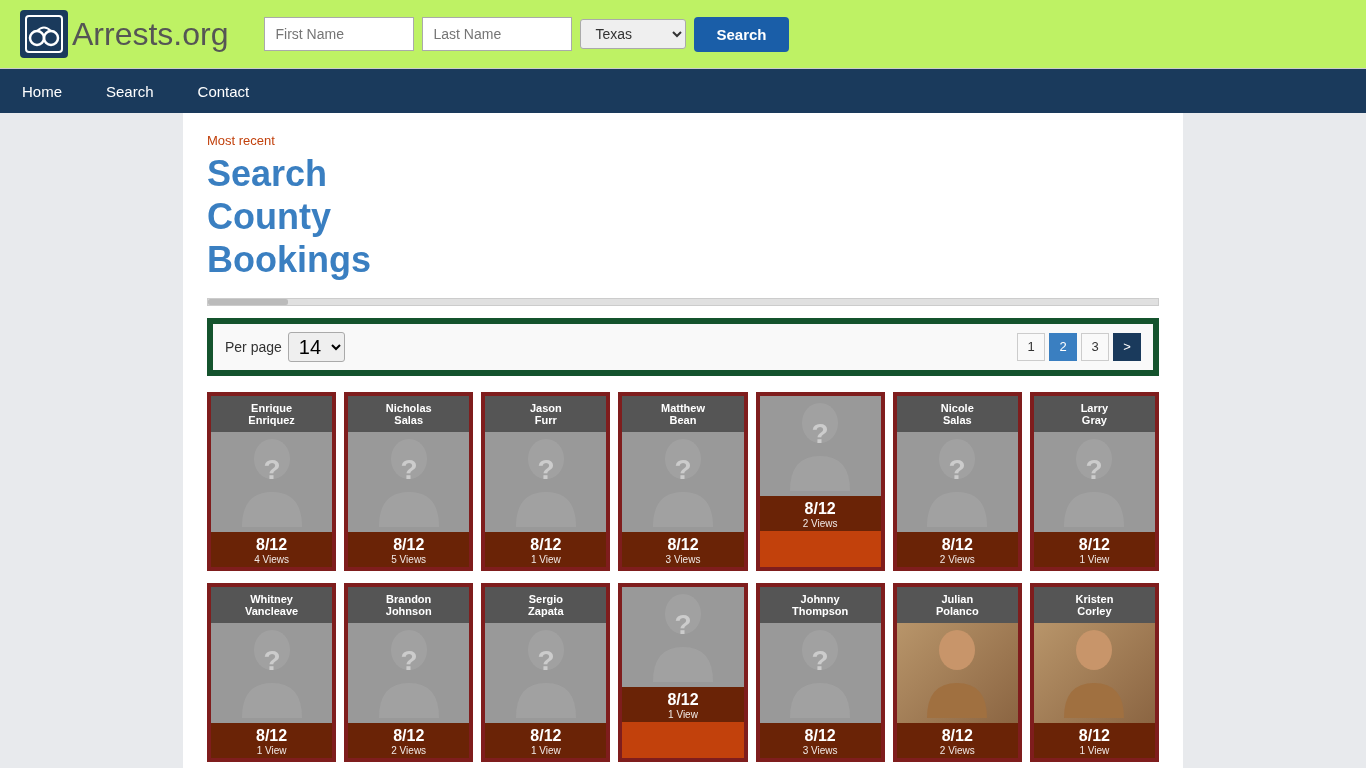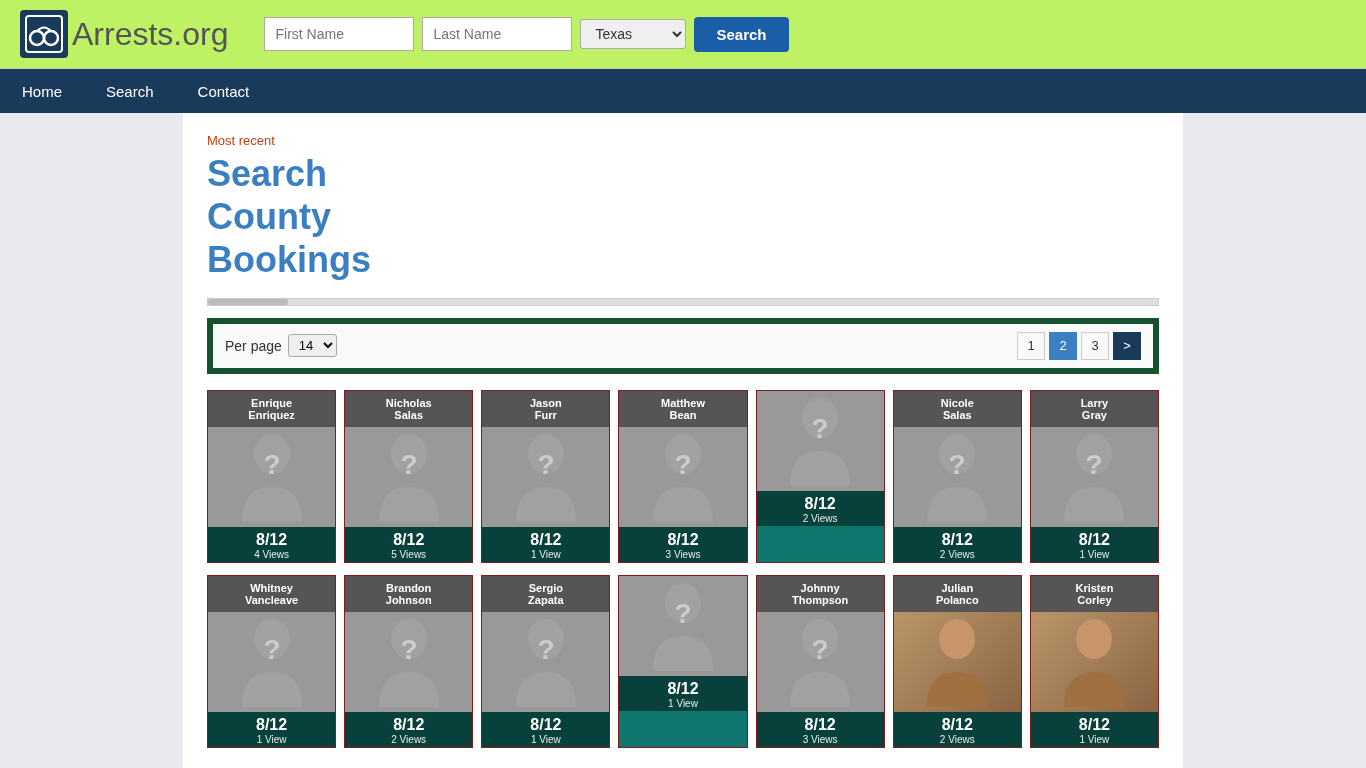--- a/index.html
+++ b/index.html
@@ -128,21 +128,21 @@
       display: flex;
       align-items: center;
       gap: 6px;
       font-size: 14px;
       color: #333;
     }
     .per-page-area select {
       padding: 2px 6px;
       border: 1px solid #aaa;
       border-radius: 3px;
-      font-size: 13px;
+      font-size: 20px;
     }
     .pagination {
       display: flex;
       align-items: center;
       gap: 4px;
     }
     .page-num {
       width: 28px;
       height: 28px;
       display: flex;
@@ -166,22 +166,22 @@
     }
 
     
     .cards-grid {
       display: grid;
       grid-template-columns: repeat(7, 1fr);
       gap: 8px;
       margin-bottom: 12px;
     }
     .card {
-      background: #0f766e;
-      border: 1px solid #7f1d1d;
+      background: #c2410c;
+      border: 4px solid #7f1d1d;
       cursor: pointer;
       overflow: hidden;
       display: flex;
       flex-direction: column;
     }
     .card-name {
       background: #555;
       color: #fff;
       font-size: 11px;
       text-align: center;

